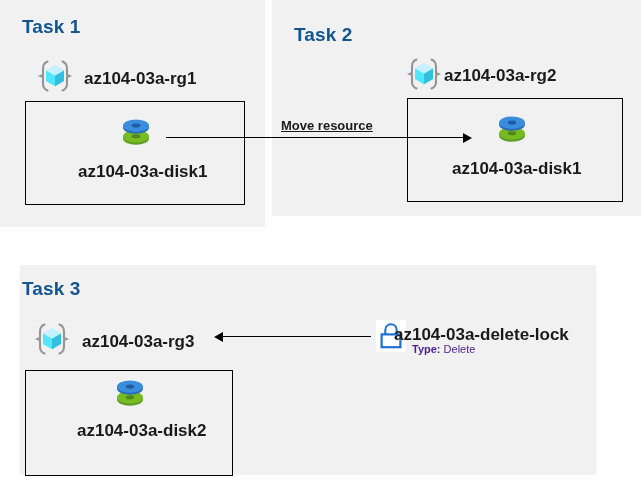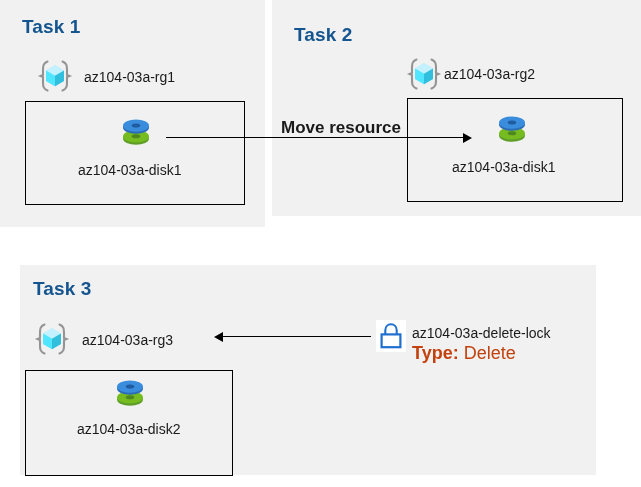--- a/index.html
+++ b/index.html
@@ -32,30 +32,30 @@
 
   .inner-box {
     position: absolute;
     border: 1.6px solid #000000;
     background: transparent;
     box-sizing: border-box;
   }
 
   .label {
     position: absolute;
-    font-size: 14px;
-    font-weight: normal;
+    font-size: 17px;
+    font-weight: bold;
     color: #1a1a1a;
     white-space: nowrap;
   }
 
   .label-sub {
     position: absolute;
-    font-size: 18px;
-    color: #c2410c;
+    font-size: 11px;
+    color: #4c1d95;
     white-space: nowrap;
   }
   .label-sub b { font-weight: bold; }
 
   
   .rg-icon {
     position: absolute;
     width: 36px;
     height: 36px;
   }
@@ -90,24 +90,25 @@
   }
   .arrow-head-left {
     position: absolute;
     width: 0; height: 0;
     border-top: 5px solid transparent;
     border-bottom: 5px solid transparent;
     border-right: 9px solid #000000;
   }
   .arrow-label {
     position: absolute;
-    font-size: 17px;
+    font-size: 13px;
     font-weight: bold;
     color: #1a1a1a;
     white-space: nowrap;
+    text-decoration: underline;
   }
 </style>
 </head>
 <body>
 
 <div class="panel" style="left:0px; top:0px; width:265px; height:227px;"></div>
 
 <div class="panel-title" style="left:22px; top:16px;">Task 1</div>
 
 <div class="rg-icon" style="left:37px; top:58px;">
@@ -165,21 +166,21 @@
   </svg>
 </div>
 <div class="label" style="left:452px; top:159px;">az104-03a-disk1</div>
 
 <div class="arrow-line" style="left:166px; top:137px; width:298px;"></div>
 <div class="arrow-head-right" style="left:463px; top:133px;"></div>
 <div class="arrow-label" style="left:281px; top:118px;">Move resource</div>
 
 <div class="panel" style="left:20px; top:265px; width:576px; height:210px;"></div>
 
-<div class="panel-title" style="left:33px; top:278px;">Task 3</div>
+<div class="panel-title" style="left:22px; top:278px;">Task 3</div>
 
 <div class="rg-icon" style="left:34px; top:321px;">
   <svg width="36" height="36" viewBox="0 0 36 36" aria-hidden="true">
     <path d="M10.5 3.5 C6.5 5.2 6.0 7.5 6.0 11.5 L6.0 17.0 L3.6 18.0 L6.0 19.0 L6.0 24.5 C6.0 28.5 6.5 30.8 10.5 32.5" fill="none" stroke="#949494" stroke-width="2.1" stroke-linecap="round"></path>
     <path d="M25.5 3.5 C29.5 5.2 30.0 7.5 30.0 11.5 L30.0 17.0 L32.4 18.0 L30.0 19.0 L30.0 24.5 C30.0 28.5 29.5 30.8 25.5 32.5" fill="none" stroke="#949494" stroke-width="2.1" stroke-linecap="round"></path>
     <polygon points="18,7.2 27,12.4 27,23.0 18,28.3 9,23.0 9,12.4" fill="#9cebff"></polygon>
     <polygon points="18,7.2 27,12.4 18,17.8 9,12.4" fill="#c3f1ff"></polygon>
     <polygon points="18,17.8 27,12.4 27,23.0 18,28.3" fill="#32bedd"></polygon>
     <polygon points="18,17.8 9,12.4 9,23.0 18,28.3" fill="#50e6ff"></polygon>
   </svg>
@@ -203,17 +204,17 @@
 <div class="arrow-line" style="left:223px; top:336px; width:148px;"></div>
 <div class="arrow-head-left" style="left:214px; top:332px;"></div>
 
 <div class="lock-icon" style="left:376px; top:320px;">
   <svg width="30" height="32" viewBox="0 0 30 32" aria-hidden="true">
     <rect x="0" y="0" width="30" height="32" fill="#ffffff"></rect>
     <path d="M9.3 14.5 L9.3 10.2 C9.3 6.6 11.8 4.3 15 4.3 C18.2 4.3 20.7 6.6 20.7 10.2 L20.7 14.5" fill="none" stroke="#1f6fd0" stroke-width="2.1"></path>
     <rect x="5.6" y="14.4" width="18.8" height="12.8" fill="none" stroke="#1f6fd0" stroke-width="2.2"></rect>
   </svg>
 </div>
-<div class="label" style="left:412px; top:325px;">az104-03a-delete-lock</div>
+<div class="label" style="left:394px; top:325px;">az104-03a-delete-lock</div>
 <div class="label-sub" style="left:412px; top:343px;">
   <b>Type:</b>
   <span>Delete</span>
 </div>
 
 </body></html>

